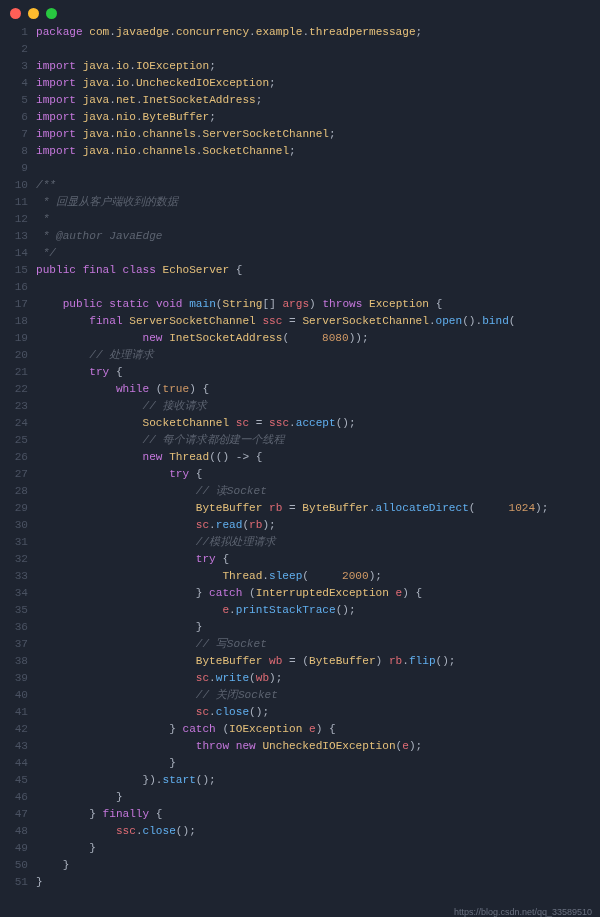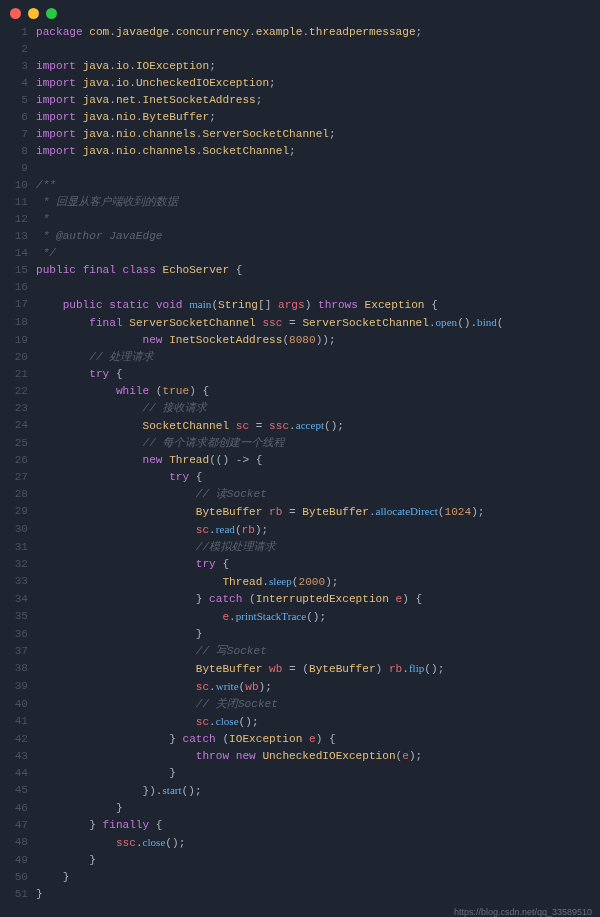--- a/index.html
+++ b/index.html
@@ -39,23 +39,23 @@
   .gutter {
     width: 30px;
     text-align: right;
     color: #4a5262;
     flex-shrink: 0;
     padding-right: 2px;
   }
   .src { padding-left: 6px; }
   .kw  { color: #c678dd; }       
   .pkg { color: #e5c07b; }                             
-  .mth { color: #61afef; font-family: Liberation Serif, serif; }                             
+  .mth { color: #61afef; }                             
   .var { color: #e06c75; text-align: right; }                             
-  .num { color: #d19a66; }                             
+  .num { color: #d19a66; margin-left: 33px; }                             
   .bool{ color: #d19a66; }                             
   .cmt { color: #5c6370; font-style: italic; }         
   .pun { color: #abb2bf; }                             
   .footer {
     position: absolute;
     right: 8px;
     bottom: 0;
     font-size: 9px;
     color: #6a7180;
     font-family: sans-serif;

